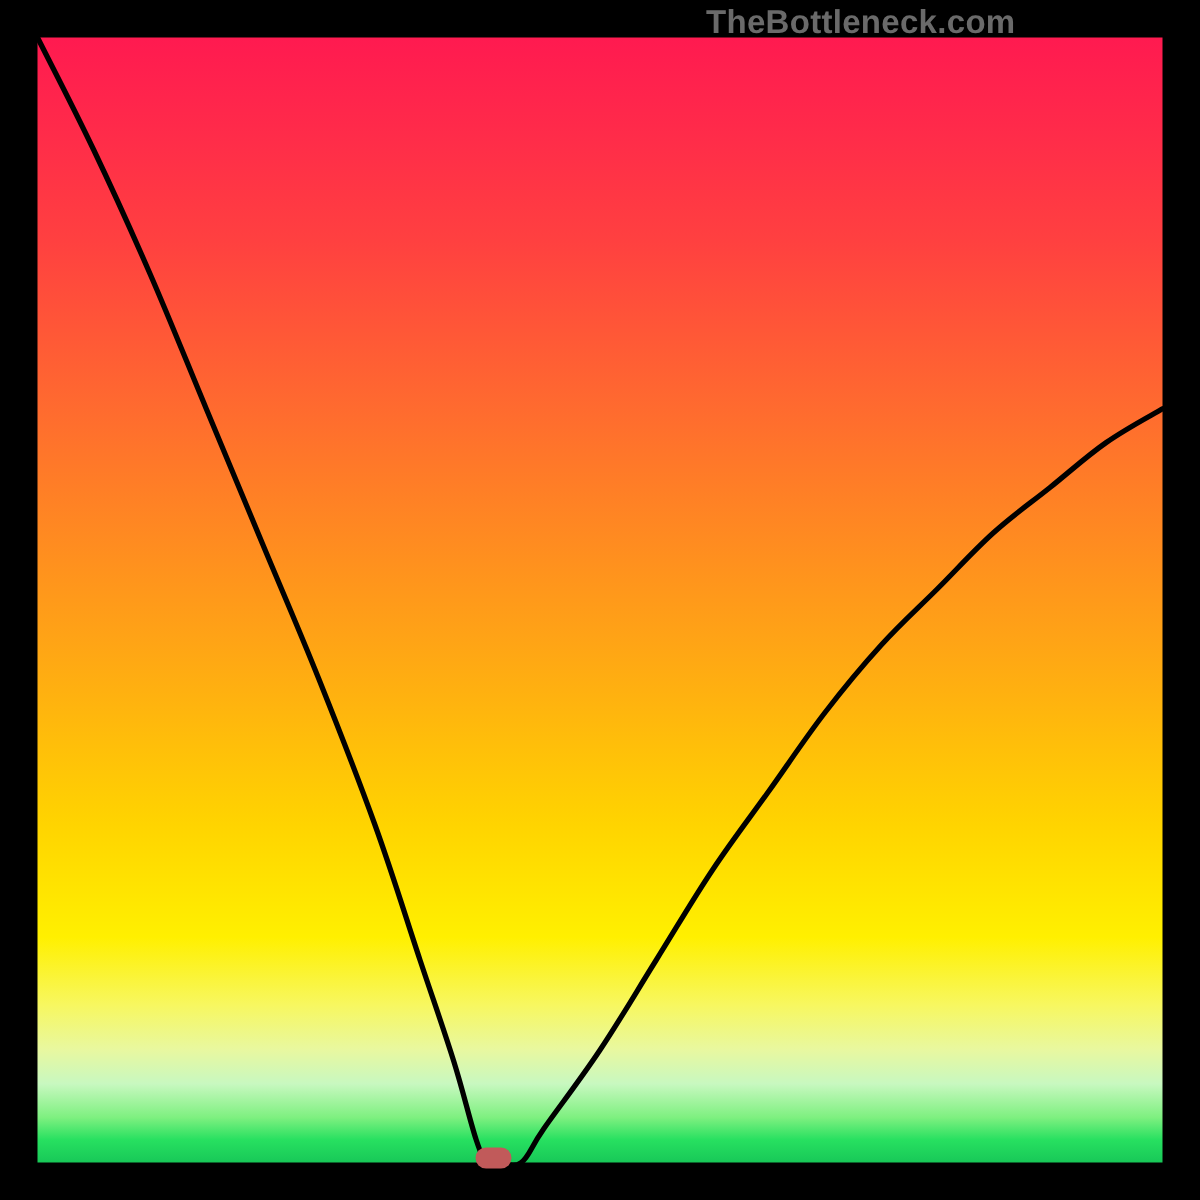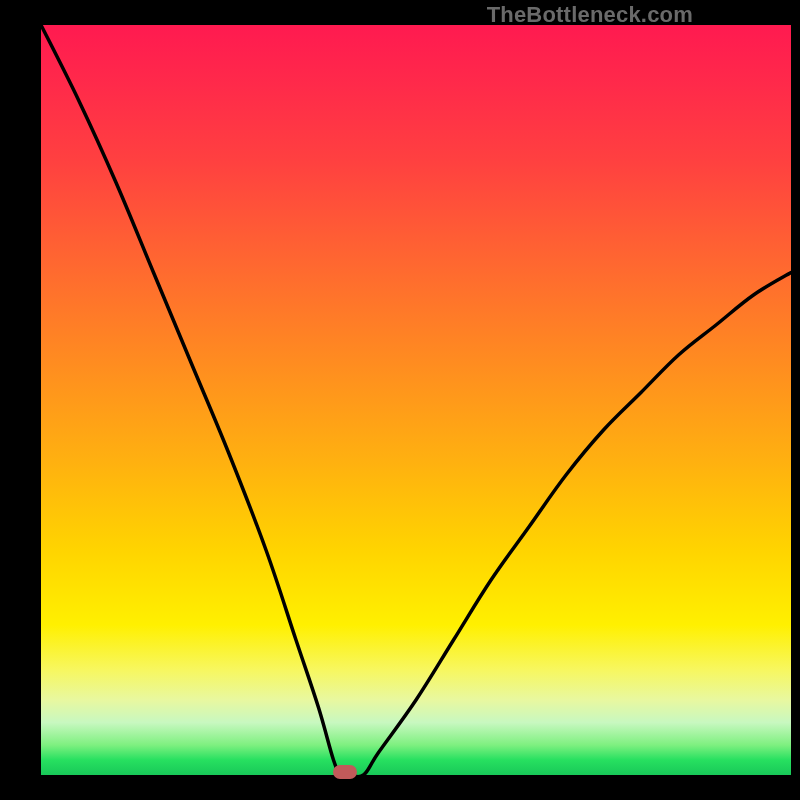--- a/index.html
+++ b/index.html
@@ -10,21 +10,20 @@
     background: #000;
     overflow: hidden;
   }
   .frame {
     position: absolute;
     top: 0;
     left: 0;
     width: 695px;
     height: 800px;
     background: #000;
-    margin-left: 16px;
   }
   .plot-area {
     position: absolute;
     left: 25px;
     top: 25px;
     width: 750px;
     height: 750px;
     background: linear-gradient(to bottom,
       #ff1a50 0%,
       #ff2a4a 8%,

